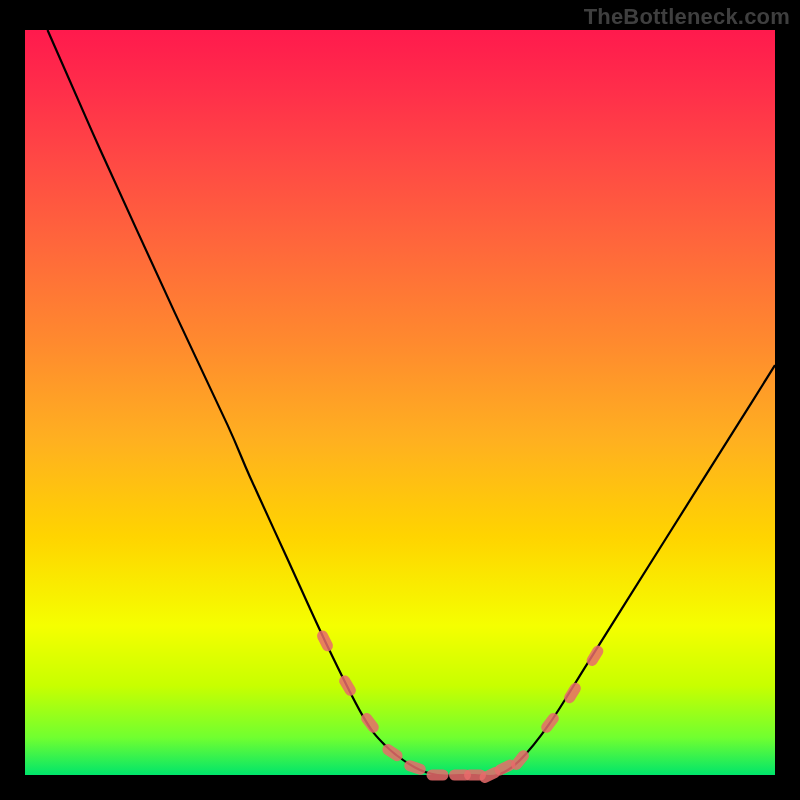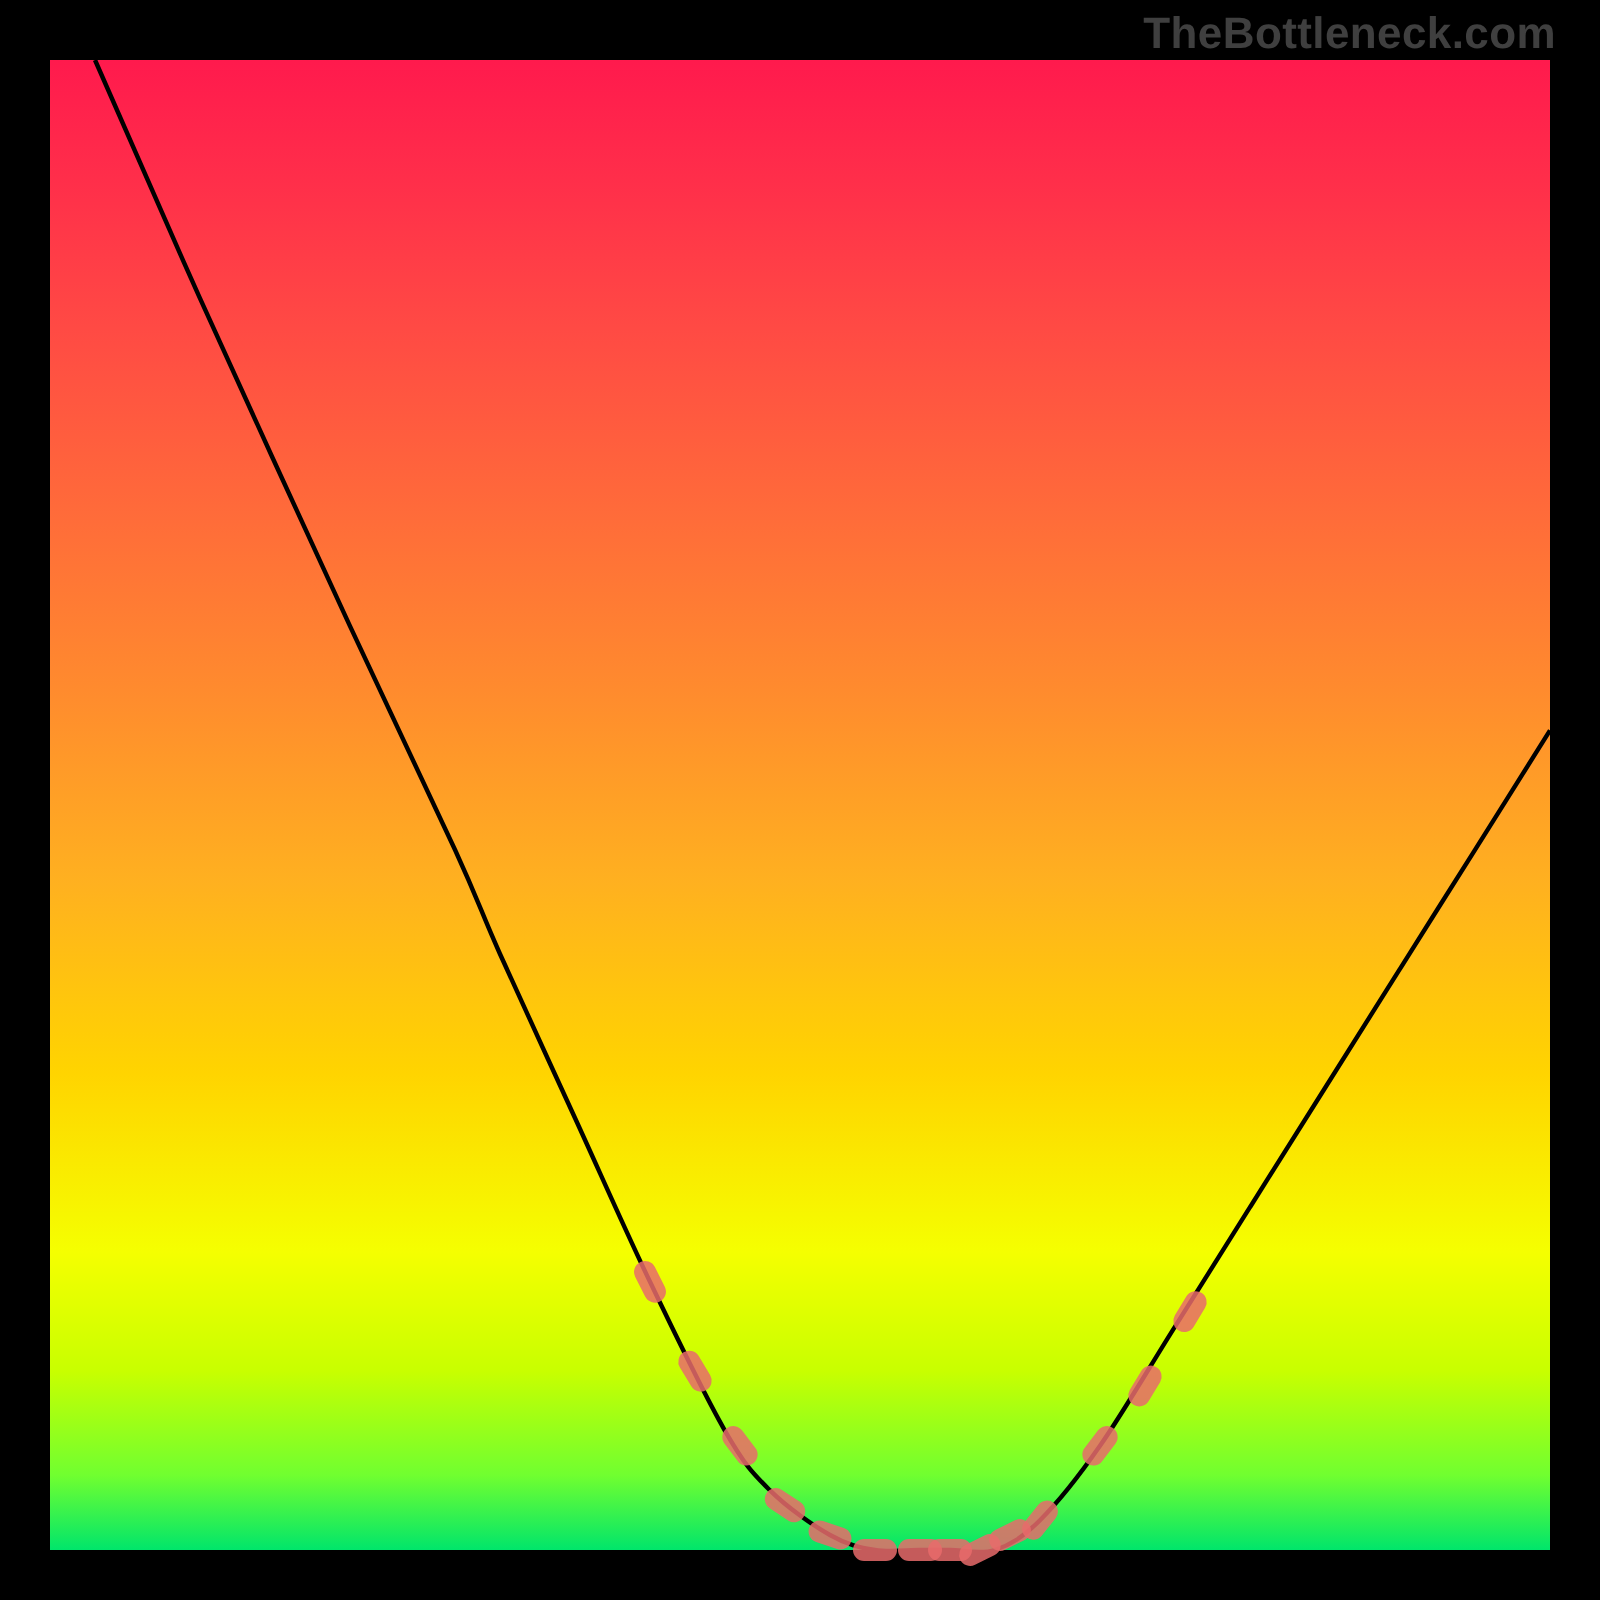--- a/index.html
+++ b/index.html
@@ -13,21 +13,21 @@
   }
   .frame {
     position: relative;
     width: 800px;
     height: 800px;
     background: #000;
   }
   .watermark {
     position: absolute;
     top: 4px;
-    right: 22px;
+    right: 10px;
     color: #3f3f3f;
     font-size: 22px;
     font-weight: 600;
     letter-spacing: 0.2px;
     user-select: none;
   }
   .plot-area {
     position: absolute;
     left: 25px;
     top: 30px;

